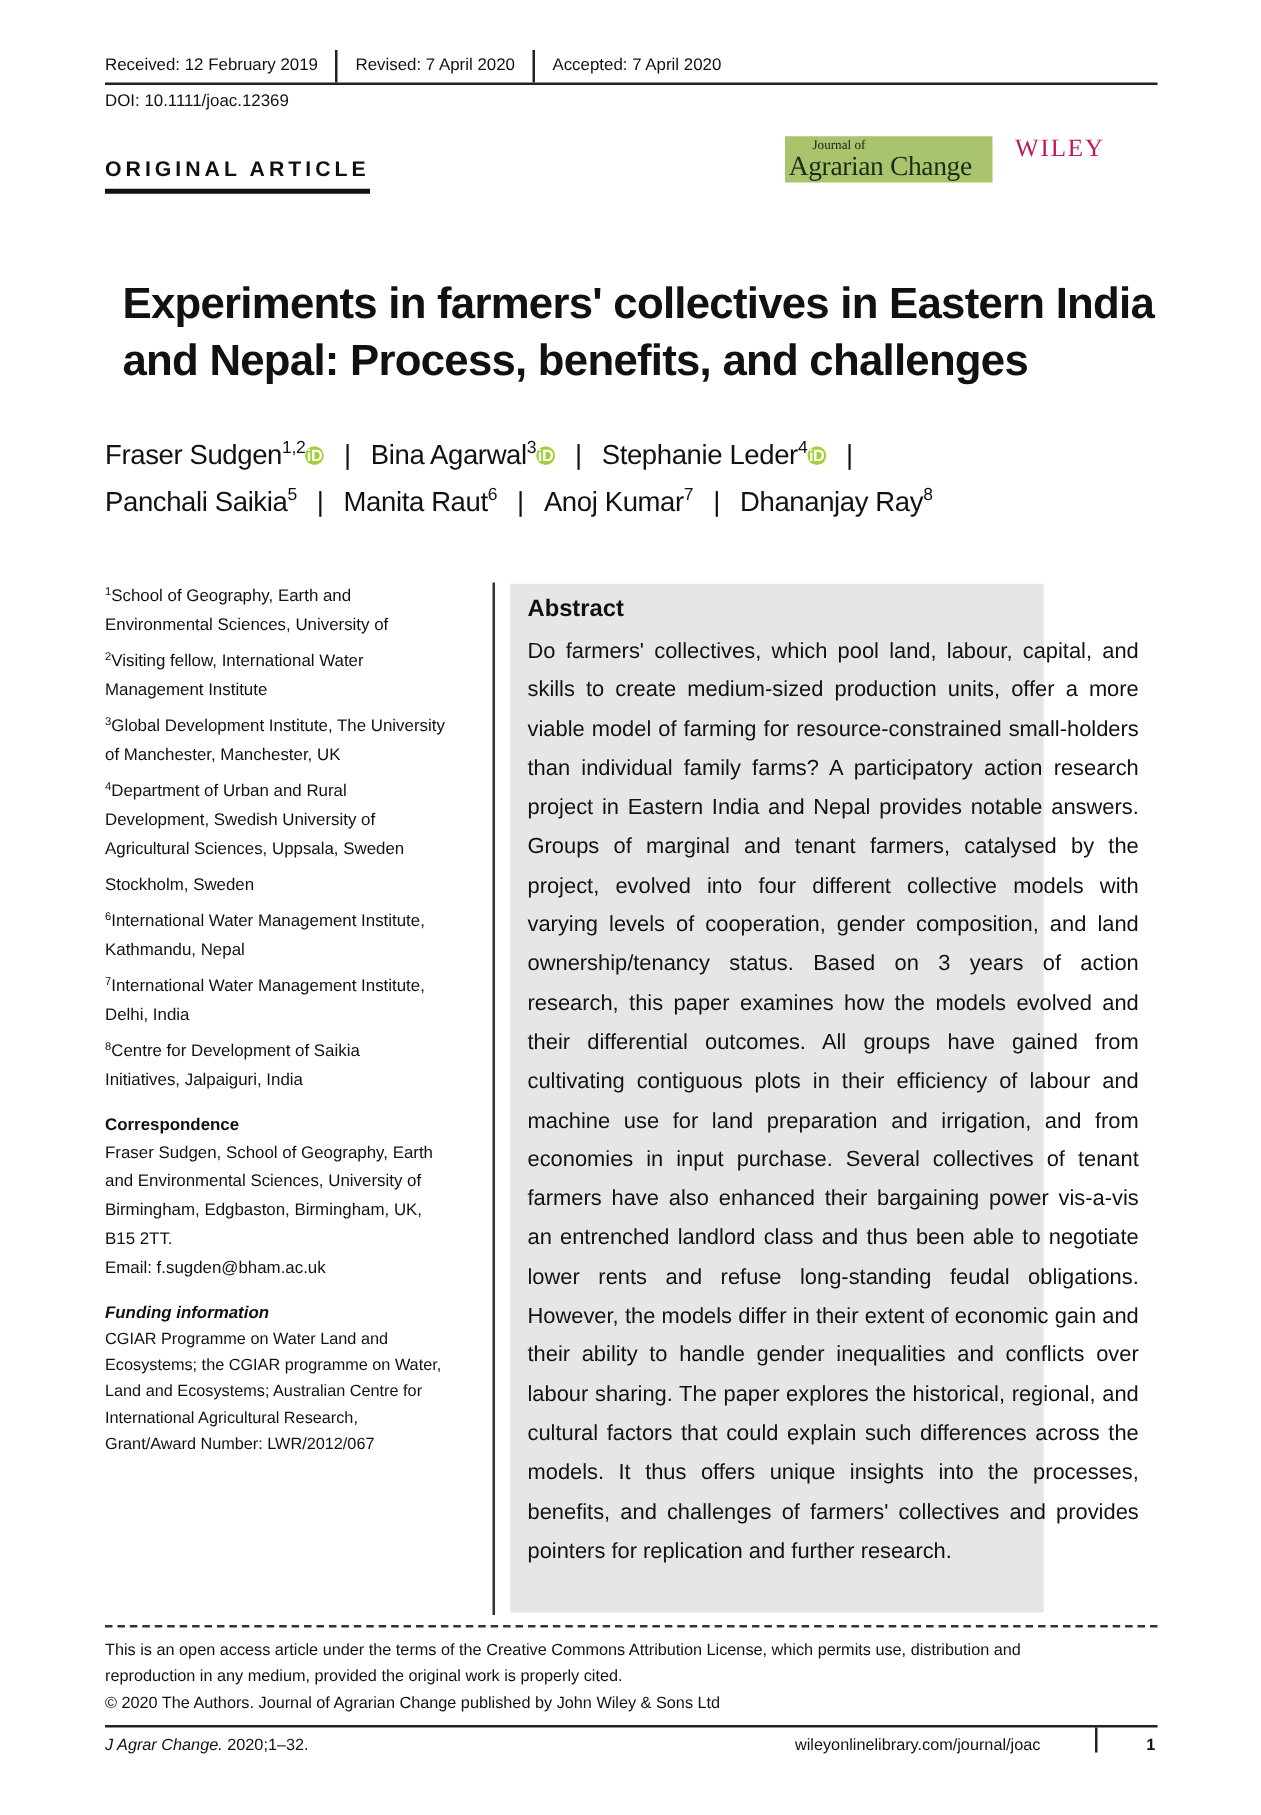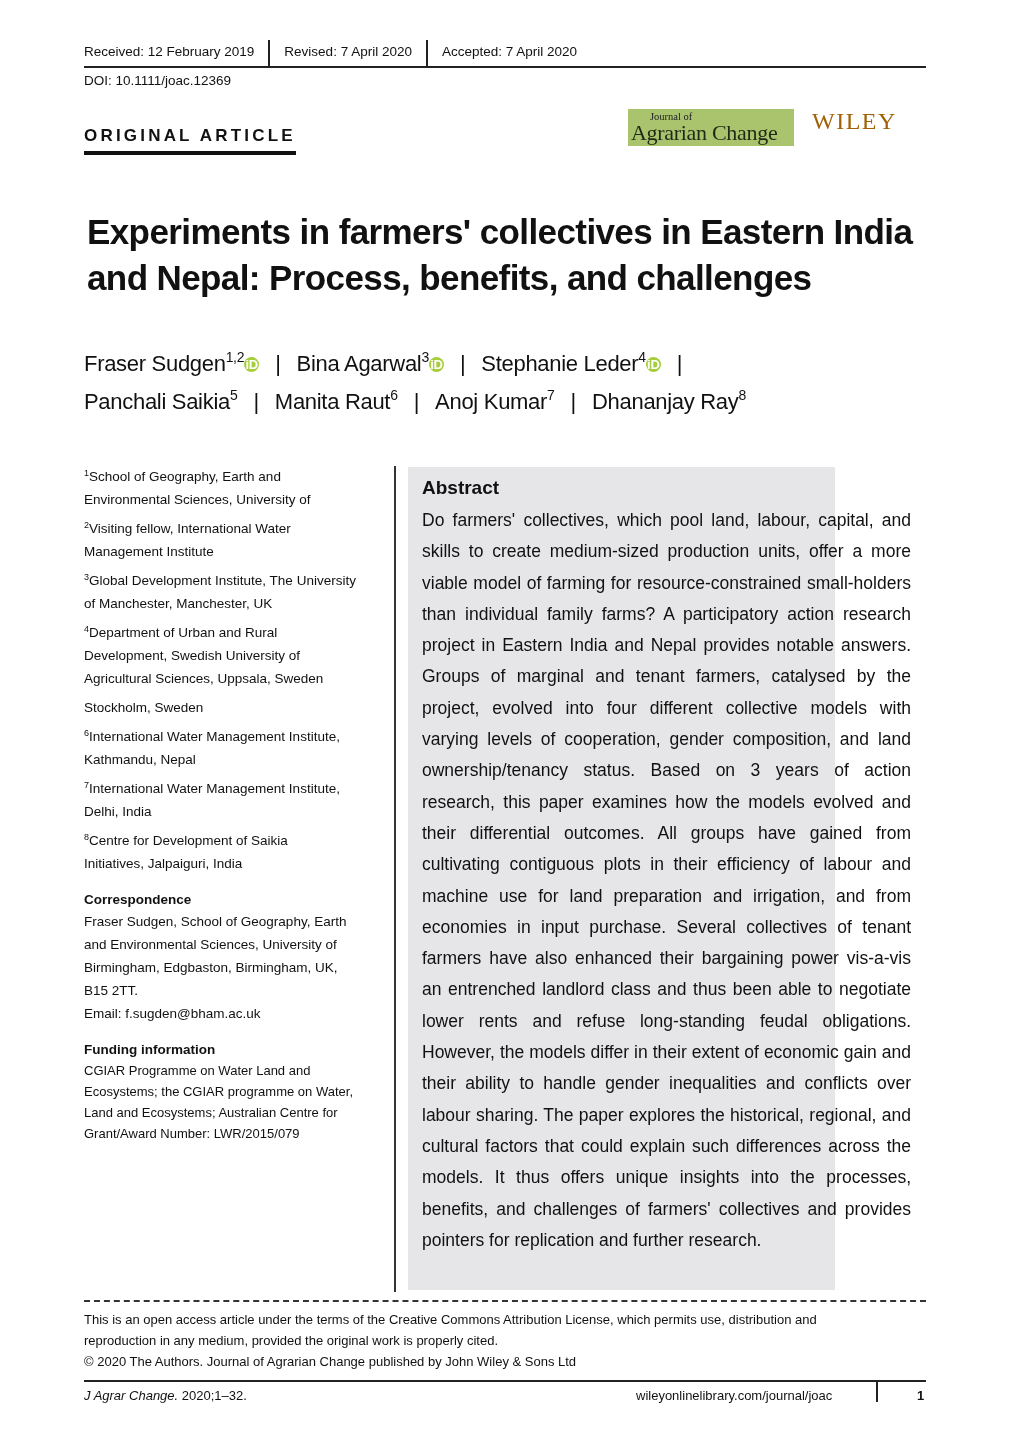--- a/index.html
+++ b/index.html
@@ -15,37 +15,37 @@
   .dates .cell:first-child { padding-left: 0; }
   .dates .sep { width: 2px; background: #222; height: 26px; }
   .doi { left: 84px; top: 73px; font-size: 13.5px; }
 
   .orig { left: 84px; top: 126px; font-size: 17px; font-weight: bold; letter-spacing: 3.2px; padding-bottom: 5px; border-bottom: 4px solid #111; }
 
   
   .jlogo { left: 628px; top: 109px; width: 166px; height: 37px; background: #a9c46d; }
   .jlogo .small { position: absolute; left: 22px; top: 2px; font-family: "Liberation Serif", serif; font-size: 10.5px; color: #222; }
   .jlogo .big { position: absolute; left: 3px; top: 11px; font-family: "Liberation Serif", serif; font-size: 22px; color: #1e2a16; letter-spacing: -0.3px; }
-  .wiley { left: 812px; top: 108px; font-family: "Liberation Serif", serif; font-size: 24px; letter-spacing: 1.5px; color: #a16207; }
+  .wiley { left: 812px; top: 108px; font-family: "Liberation Serif", serif; font-size: 20px; letter-spacing: 1.5px; color: #be185d; }
 
   .title { left: 84px; top: 206px; width: 850px; font-size: 35px; font-weight: bold; line-height: 46px; letter-spacing: -0.6px; }
 
   .authors { left: 84px; top: 345px; width: 860px; font-size: 22px; line-height: 38px; letter-spacing: -0.3px; }
   .authors .row { white-space: nowrap; }
   .authors sup { font-size: 14px; vertical-align: 9px; line-height: 0; }
   .authors .bar { display: inline-block; margin: 0 16px; }
   .orcid { display: inline-block; width: 15px; height: 15px; border-radius: 50%; background: #a6ce39; color: #fff; font-size: 13px; font-weight: bold; text-align: center; line-height: 15px; vertical-align: 2px; margin-left: 0; }
 
   
   .leftcol { left: 84px; top: 465px; width: 300px; font-size: 13.5px; line-height: 23px; }
   .aff { margin-bottom: 6px; }
   .aff sup { font-size: 9px; vertical-align: 5px; line-height: 0; }
   .leftcol .hdr { font-weight: bold; margin-top: 14px; line-height: 21px; }
   .corr-line, .fund-line { line-height: 23px; }
-  .fund-block { margin-top: 18px; }
+  .fund-block { margin-top: 18px; font-style: italic; }
   .fund-line { line-height: 21px; font-size: 13px; }
 
   .vdivider { left: 394px; top: 466px; width: 2px; height: 826px; background: #333; }
 
   
   .abstract { left: 408px; top: 467px; width: 427px; height: 823px; background: #e6e6e8; }
   .abstract .atitle { position: absolute; left: 14px; top: 10px; font-size: 19px; font-weight: bold; }
   .abstract .atext { position: absolute; left: 14px; top: 38px; width: 489px; font-size: 17.5px; line-height: 31.3px; text-align: justify; }
 
   .dashes { left: 84px; top: 1300px; width: 842px; border-top: 2px dashed #333; }
@@ -71,21 +71,21 @@
 <div class="abs doi">DOI: 10.1111/joac.12369</div>
 
 <div class="abs orig">ORIGINAL ARTICLE</div>
 
 <div class="abs jlogo">
   <span class="small">Journal of</span>
   <span class="big">Agrarian Change</span>
 </div>
 <div class="abs wiley">WILEY</div>
 
-<h1 class="abs title" style="margin:3px">Experiments in farmers' collectives in Eastern India and Nepal: Process, benefits, and challenges</h1>
+<h1 class="abs title" style="margin:14px">Experiments in farmers' collectives in Eastern India and Nepal: Process, benefits, and challenges</h1>
 
 <div class="abs authors">
   <div class="row">
     <span><span>Fraser Sudgen</span><sup>1,2</sup></span><span class="orcid">iD</span><span class="bar">|</span><span><span>Bina Agarwal</span><sup>3</sup></span><span class="orcid">iD</span><span class="bar">|</span><span><span>Stephanie Leder</span><sup>4</sup></span><span class="orcid">iD</span><span class="bar">|</span>
   </div>
   <div class="row">
     <span><span>Panchali Saikia</span><sup>5</sup></span><span class="bar">|</span><span><span>Manita Raut</span><sup>6</sup></span><span class="bar">|</span><span><span>Anoj Kumar</span><sup>7</sup></span><span class="bar">|</span><span><span>Dhananjay Ray</span><sup>8</sup></span>
   </div>
 </div>
 
@@ -130,21 +130,22 @@
       <div class="corr-line">and Environmental Sciences, University of</div>
       <div class="corr-line">Birmingham, Edgbaston, Birmingham, UK,</div>
       <div class="corr-line">B15 2TT.</div>
       <div class="corr-line">Email: f.sugden@bham.ac.uk</div>
     </div>
   <div class="hdr fund-block">Funding information</div>
   <div id="fund-lines">
       <div class="fund-line">CGIAR Programme on Water Land and</div>
       <div class="fund-line">Ecosystems; the CGIAR programme on Water,</div>
       <div class="fund-line">Land and Ecosystems; Australian Centre for</div>
-      <div class="fund-line">Grant/Award Number: LWR/2015/079</div>
+      <div class="fund-line">International Agricultural Research,</div>
+      <div class="fund-line">Grant/Award Number: LWR/2012/067</div>
     </div>
 </div>
 
 <div class="abs vdivider"></div>
 
 <div class="abs abstract">
   <div class="atitle">Abstract</div>
   <div class="atext">Do farmers' collectives, which pool land, labour, capital, and skills to create medium-sized production units, offer a more viable model of farming for resource-constrained small-holders than individual family farms? A participatory action research project in Eastern India and Nepal provides notable answers. Groups of marginal and tenant farmers, catalysed by the project, evolved into four different collective models with varying levels of cooperation, gender composition, and land ownership/tenancy status. Based on 3 years of action research, this paper examines how the models evolved and their differential outcomes. All groups have gained from cultivating contiguous plots in their efficiency of labour and machine use for land preparation and irrigation, and from economies in input purchase. Several collectives of tenant farmers have also enhanced their bargaining power vis-a-vis an entrenched landlord class and thus been able to negotiate lower rents and refuse long-standing feudal obligations. However, the models differ in their extent of economic gain and their ability to handle gender inequalities and conflicts over labour sharing. The paper explores the historical, regional, and cultural factors that could explain such differences across the models. It thus offers unique insights into the processes, benefits, and challenges of farmers' collectives and provides pointers for replication and further research.</div>
 </div>
 

